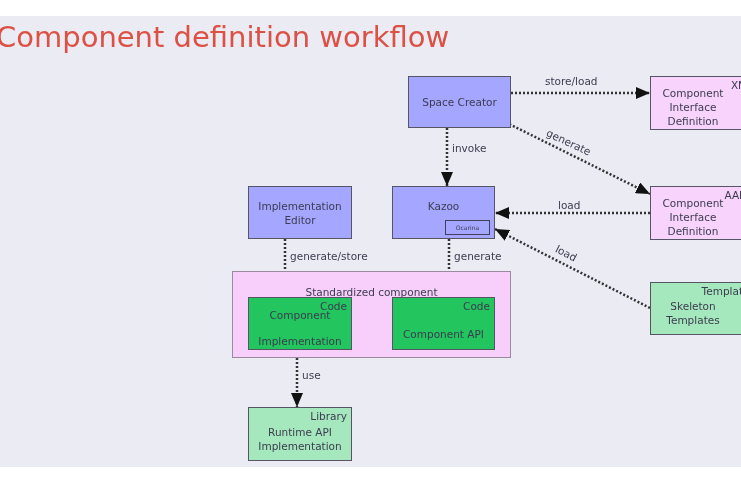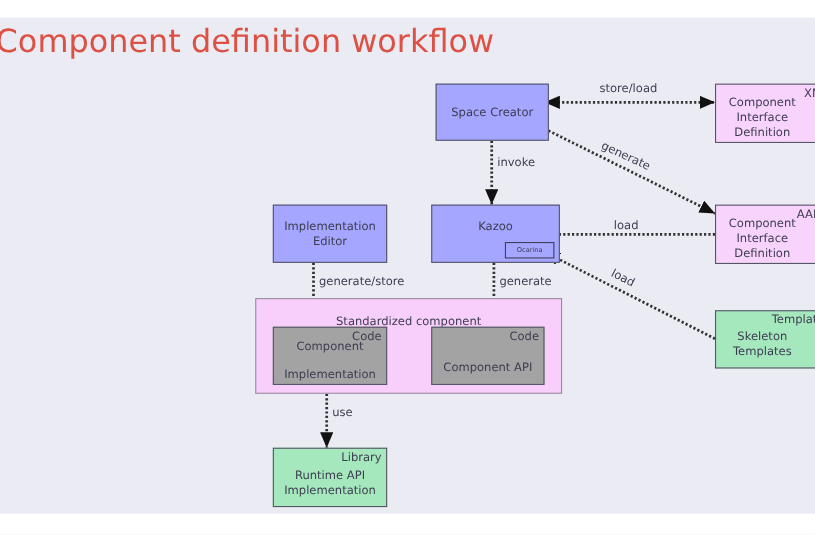--- a/index.html
+++ b/index.html
@@ -6,21 +6,21 @@
   body { width: 741px; height: 486px; background: #ffffff; position: relative; overflow: hidden;
          font-family: "DejaVu Sans", sans-serif; }
   .slide { position: absolute; left: 0; top: 16px; width: 741px; height: 451px; background: #ebebf3; }
   .title { position: absolute; left: -4px; top: 20px; font-family: "DejaVu Sans", sans-serif;
            font-size: 29px; color: #dd5044; letter-spacing: 0px; white-space: nowrap; }
   .box { position: absolute; box-sizing: border-box; border: 1.5px solid #555566;
          display: flex; flex-direction: column; align-items: center; justify-content: center;
          text-align: center; font-size: 10.5px; color: #3c3c50; line-height: 14px; }
   .blue { background: #a4a6ff; }
   .pink { background: #f8d3fb; }
-  .magenta { background: #a3a3a3; gap: 12px; }
+  .magenta { background: #22c55e; gap: 12px; }
   .green { background: #a6e8bd; }
   .container { background: #f7cffa; border-color: #9a8aa0; }
   .tag { position: absolute; top: 1px; right: 4px; font-size: 10.5px; color: #3c3c50; }
   .tag-cut { right: -2px; }
   .inner-tag { position: absolute; right: 4px; bottom: 3px; width: 45px; height: 15px; box-sizing: border-box;
                border: 1.5px solid #40405a; font-size: 6px; display: flex; align-items: center; justify-content: center; }
   .label { position: absolute; font-size: 10.5px; color: #3c3c50; white-space: nowrap; }
   svg.arrows { position: absolute; left: 0; top: 0; width: 741px; height: 486px; }
 </style>
 </head>
@@ -62,25 +62,25 @@
 
 <div class="label" style="left:545px; top:75px;">store/load</div>
 <div class="label" style="left:545px; top:136px; transform: rotate(25deg); transform-origin: center;">generate</div>
 <div class="label" style="left:452px; top:142px;text-align:right;">invoke</div>
 <div class="label" style="left:558px; top:199px;">load</div>
 <div class="label" style="left:555px; top:247px; transform: rotate(27deg); transform-origin: center;">load</div>
 <div class="label" style="left:290px; top:250px;">generate/store</div>
 <div class="label" style="left:454px; top:250px;">generate</div>
 <div class="label" style="left:302px; top:369px;text-align:center;">use</div>
 
-<div class="box blue" style="left:396px; top:76px; width:103px; height:52px;text-align:right;">
+<div class="box blue" style="left:408px; top:76px; width:103px; height:52px;text-align:right;">
   <span>Space Creator</span>
 </div>
 
-<div class="box blue" style="left:392px; top:186px; width:117px; height:53px;">
+<div class="box blue" style="left:392px; top:186px; width:103px; height:53px;">
   <span style="margin-top:-14px;">Kazoo</span>
   <div class="inner-tag">Ocarina</div>
 </div>
 
 <div class="box blue" style="left:248px; top:186px; width:104px; height:53px;">
   <span>Implementation</span>
   <span>Editor</span>
 </div>
 
 <div class="box pink" style="left:650px; top:76px; width:100px; height:54px; padding-top:8px;">

